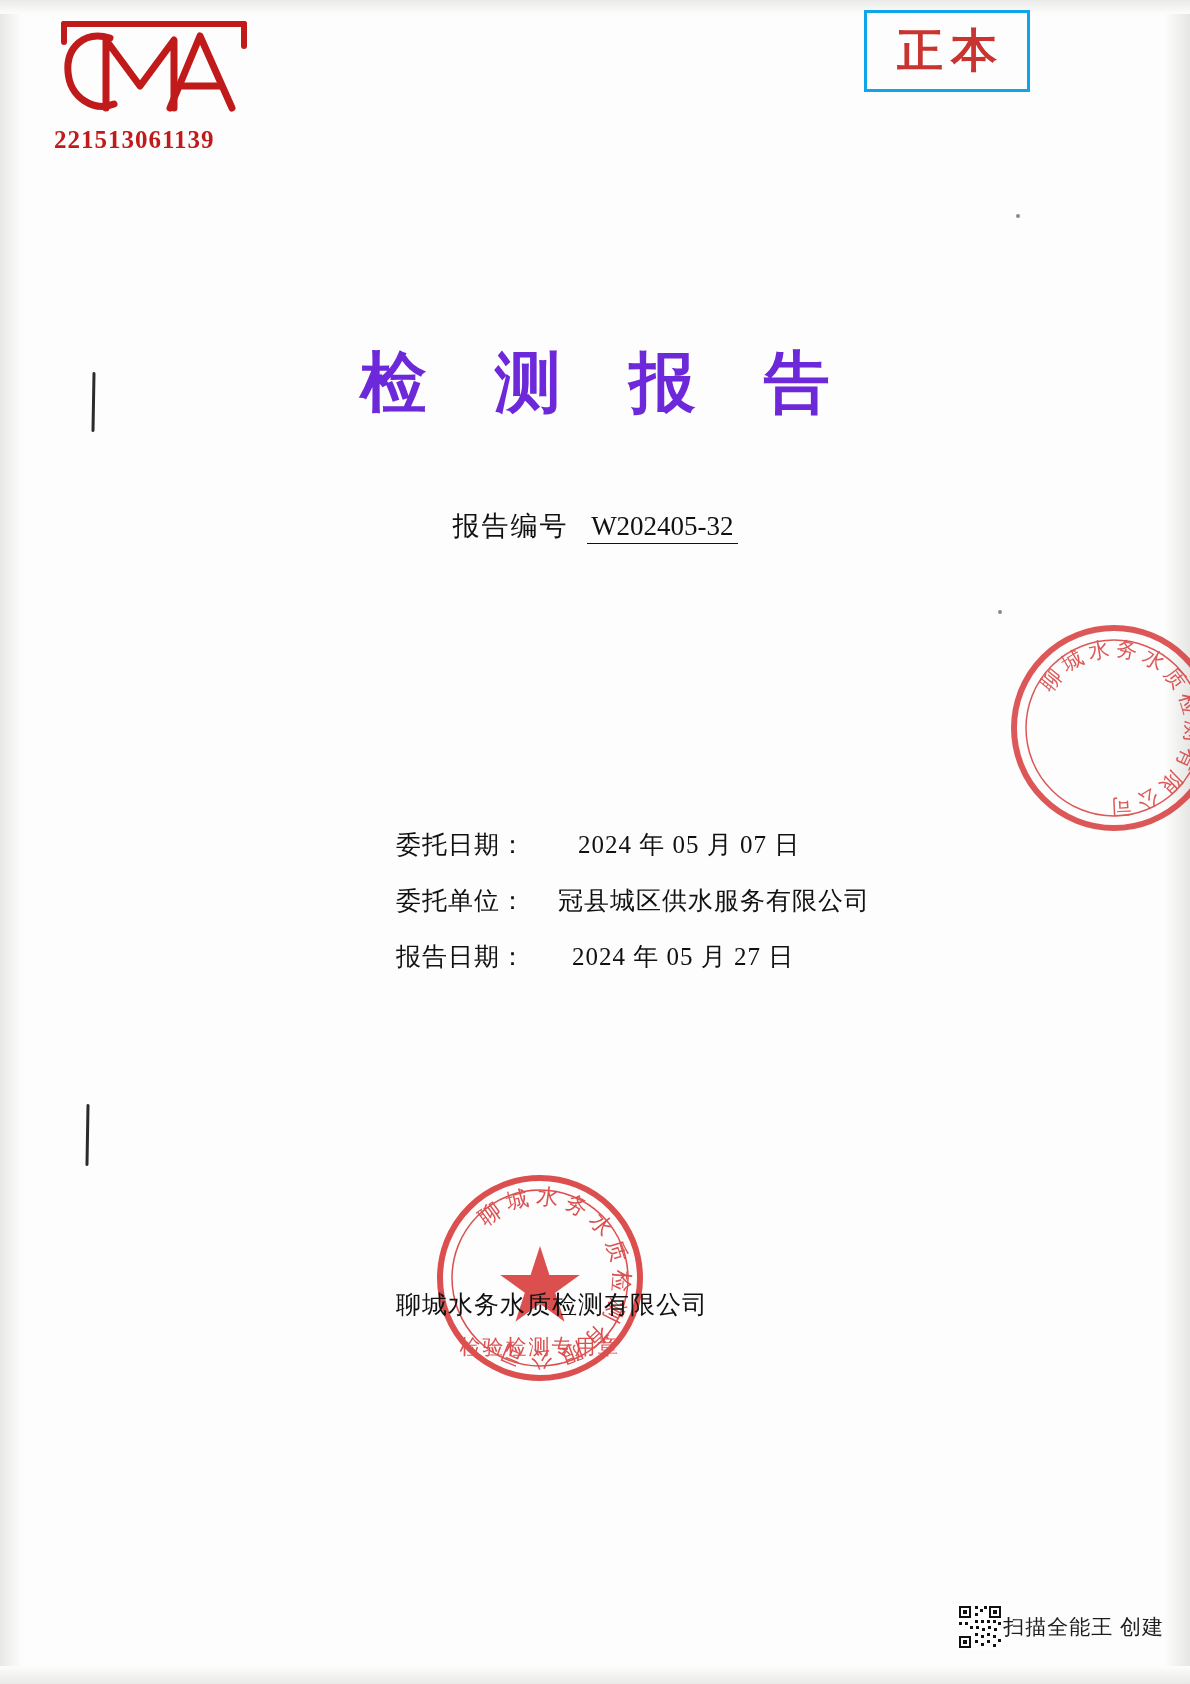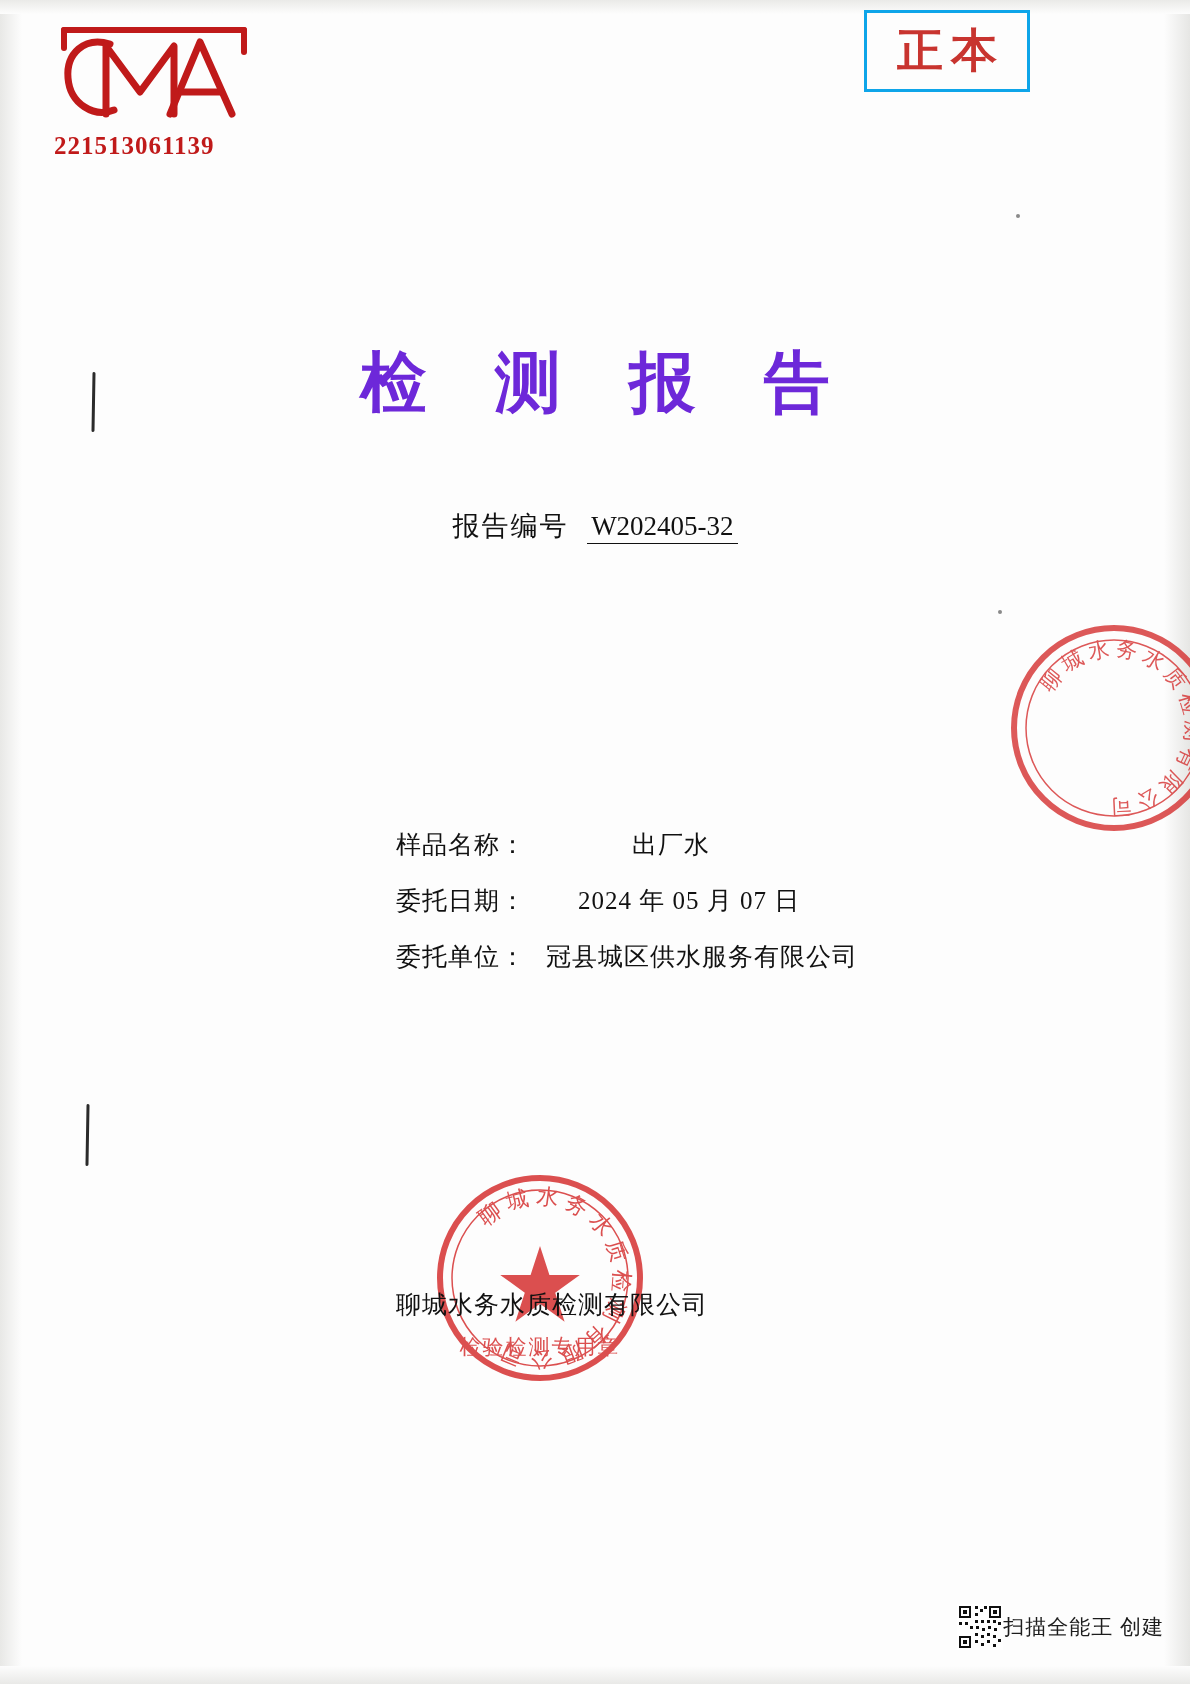--- a/index.html
+++ b/index.html
@@ -48,21 +48,21 @@
     position: absolute;
     left: 0; bottom: 0;
     width: 1190px; height: 18px;
     background: linear-gradient(to top, #e9e9e7, #fdfdfd);
   }
 
   
   .cma-block {
     position: absolute;
     left: 48px;
-    top: 22px;
+    top: 16px;
     width: 260px;
   }
   .cma-logo {
     position: relative;
     width: 200px;
     height: 108px;
   }
   .cma-logo svg { display:block; }
   .cma-number {
     margin-top: 2px;
@@ -166,21 +166,21 @@
     white-space: nowrap;
   }
   .meta-value {
     font-size: 25px;
     color: #111;
     letter-spacing: 1px;
     white-space: nowrap;
   }
   .meta-row.r1 .meta-value { margin-left: 86px; }
   .meta-row.r2 .meta-value { margin-left: 32px; }
-  .meta-row.r3 .meta-value { margin-left: 0px; }
+  .meta-row.r3 .meta-value { margin-left: 12px; }
   .meta-row.r4 .meta-value { margin-left: 26px; }
 
   
   .seal-main {
     position: absolute;
     left: 430px;
     top: 1168px;
     width: 220px;
     height: 220px;
     pointer-events: none;
@@ -267,31 +267,31 @@
   <div class="speck s2"></div>
 
   <div class="doc-title">检 测 报 告</div>
 
   <div class="report-no">
     <span class="label">报告编号</span>
     <span class="value">W202405-32</span>
   </div>
 
   <div class="meta">
-    <div class="meta-row r1">
-      <span class="meta-label">样品名称：</span>
-      <span class="meta-value">出厂水</span>
-    </div>
     <div class="meta-row r2">
       <span class="meta-label">委托日期：</span>
       <span class="meta-value">2024 年 05 月 07 日</span>
     </div>
     <div class="meta-row r3">
       <span class="meta-label">委托单位：</span>
       <span class="meta-value">冠县城区供水服务有限公司</span>
+    </div>
+    <div class="meta-row r4">
+      <span class="meta-label">报告日期：</span>
+      <span class="meta-value">2024 年 05 月 27 日</span>
     </div>
   </div>
 
   <div class="seal-partial">
     <svg width="220" height="220" viewBox="0 0 220 220" xmlns="http://www.w3.org/2000/svg">
       <g opacity="0.78">
         <circle cx="110" cy="110" r="100" fill="none" stroke="#d42a2a" stroke-width="6"></circle>
         <circle cx="110" cy="110" r="88" fill="none" stroke="#d42a2a" stroke-width="1.5"></circle>
         <path id="ringPartial" d="M110,110 m-72,0 a72,72 0 1,1 144,0 a72,72 0 1,1 -144,0" fill="none"></path>
         <text fill="#d42a2a" font-size="21" font-family="'Liberation Serif', serif" letter-spacing="5">

